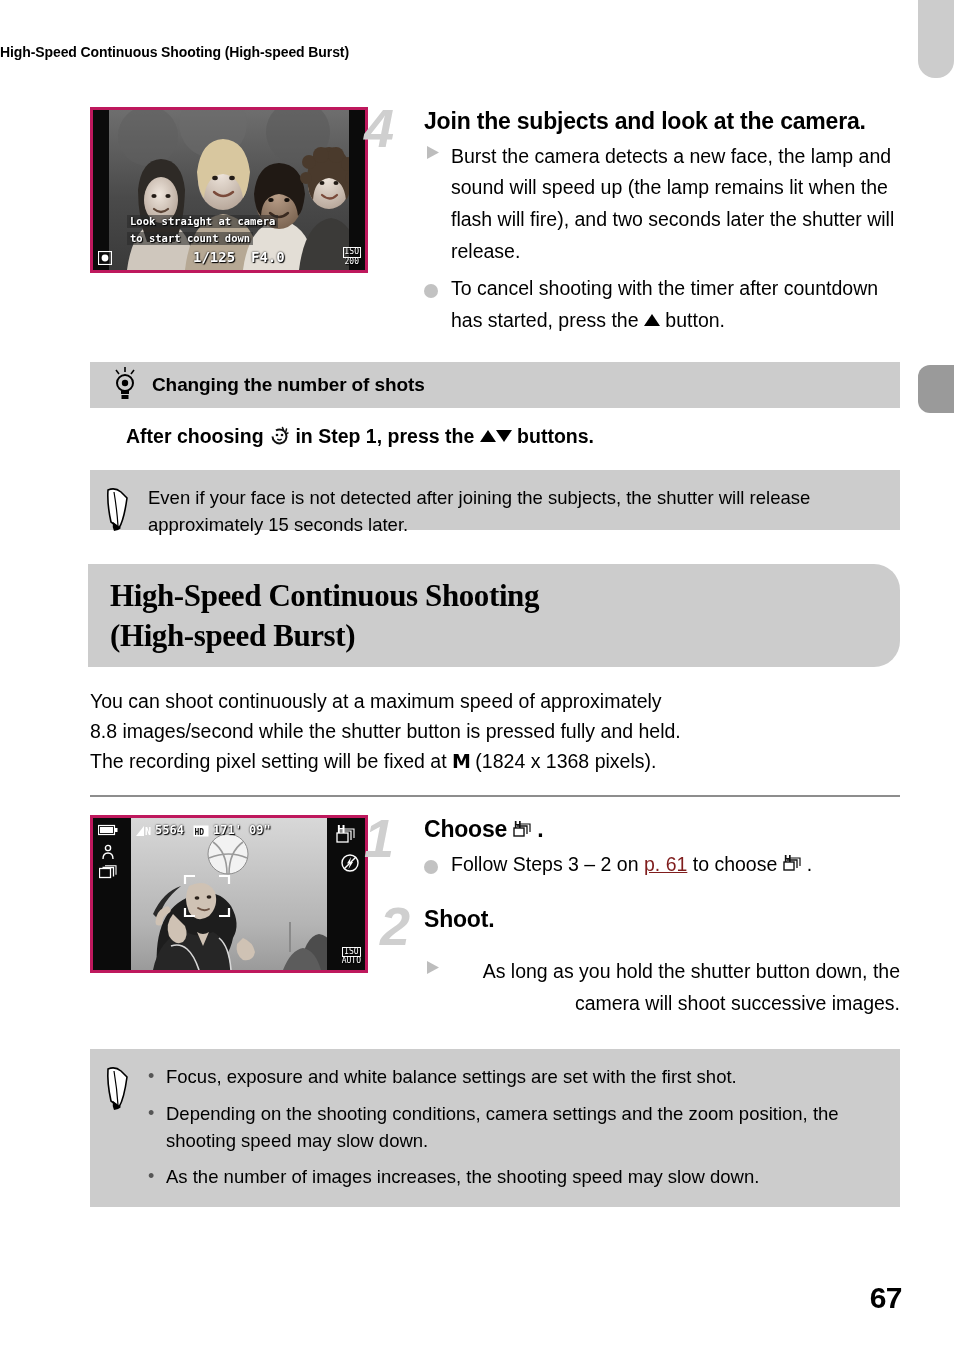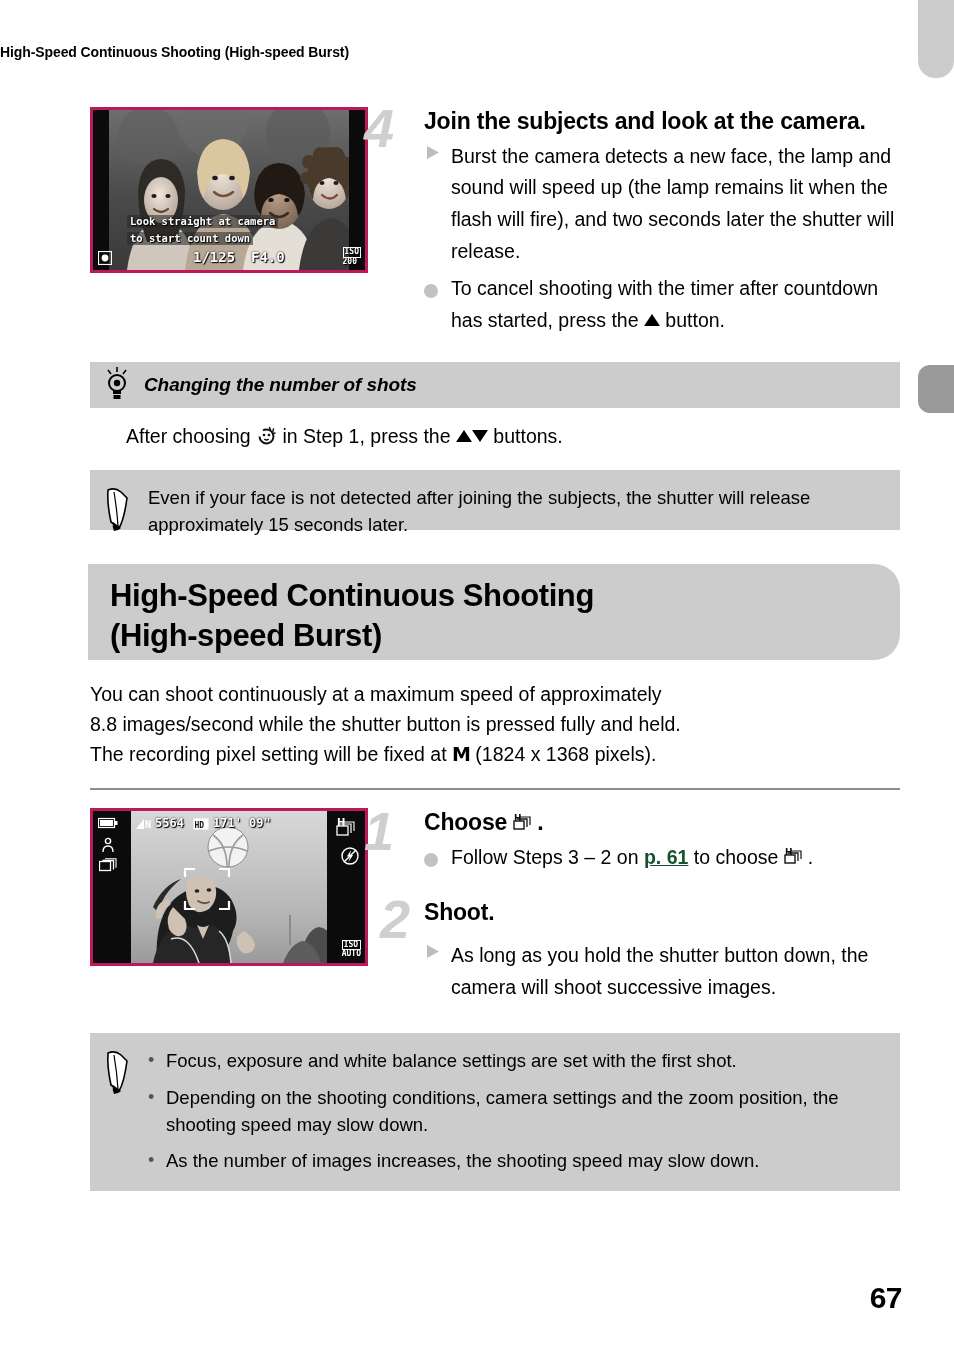--- a/index.html
+++ b/index.html
@@ -143,54 +143,55 @@
 
   .osd-box {
     background: rgba(40,40,40,0.55);
     padding: 1px 3px;
   }
 
   .iso-badge {
     position: absolute;
     right: 4px;
     bottom: 4px;
+    text-align: center;
     color: #fff;
     font-size: 8px;
-    font-weight: bold;
+    font-weight: normal;
     line-height: 1.05;
     font-family: "DejaVu Sans Mono", monospace;
     text-shadow: 1px 1px 1px #000;
     margin-left: 16px;
   }
   .iso-badge .iso-word {
     display: block;
     border: 1px solid #fff;
     padding: 0 1px;
   }
 
   
   .tip-bar {
     background: #cccccc;
     display: flex;
     align-items: center;
     height: 46px;
-    padding: 0 14px;
+    padding: 0 22px;
     box-sizing: border-box;
-    font-style: italic;
   }
   .tip-title {
     font-size: 19px;
     font-weight: bold;
     margin-left: 14px;
     letter-spacing: -0.1px;
   }
   .tip-body {
     font-size: 19.5px;
     padding: 14px 2px 0 36px;
     line-height: 1.5;
+    font-weight: bold;
   }
 
   
   .note-box {
     background: #cccccc;
     display: flex;
     align-items: flex-start;
     padding: 14px 18px 16px 12px;
     box-sizing: border-box;
   }
@@ -200,26 +201,27 @@
   .note-bullet-row { display: flex; margin-bottom: 9px; }
   .note-bullet-row:last-child { margin-bottom: 0; }
   .note-bullet-mark { flex: 0 0 18px; color: #555; font-size: 18px; line-height: 1.5; }
   .note-bullet-text { flex: 1 1 auto; }
 
   
   .section-heading {
     background: #cccccc;
     border-top-right-radius: 26px;
     border-bottom-right-radius: 26px;
-    padding: 12px 20px 4px 22px;
+    padding: 12px 20px 11px 22px;
     box-sizing: border-box;
     font-size: 31px;
     font-weight: bold;
     line-height: 1.30;
     letter-spacing: -0.4px;
+    font-family: Liberation Serif, serif;
   }
 
   .intro-para {
     font-size: 19.5px;
     line-height: 1.53;
     margin: 0;
   }
 
   hr.rule {
     border: none;
@@ -229,21 +231,21 @@
 
   .page-number {
     position: absolute;
     right: 52px;
     bottom: 30px;
     font-size: 30px;
     font-weight: bold;
     letter-spacing: -0.5px;
   }
 
-  .link { color: #14532d; font-weight: bold; }
+  .link { color: #7f1d1d; }
 
   
   .inline-icon {
     display: inline-block;
     vertical-align: -3px;
     line-height: 1;
   }
   .glyph-m {
     font-weight: bold;
     font-family: "DejaVu Sans", sans-serif;
@@ -532,21 +534,21 @@
                 <text x="1" y="8" font-size="9" fill="#111" font-family="DejaVu Sans, sans-serif" font-weight="bold">H</text>
                 <rect x="1" y="8" width="10" height="8" fill="none" stroke="#111" stroke-width="1.4"></rect>
                 <path d="M4 6 h10 v8" fill="none" stroke="#111" stroke-width="1.3"></path>
                 <path d="M7 4 h10 v8" fill="none" stroke="#111" stroke-width="1.2"></path>
               </svg></span><span>.</span></span>
       </div>
 
       <div style="position:relative; margin-top:22px;">
         <div class="step-num" style="top:-6px;">2</div>
         <div class="step-head">Shoot.</div>
-        <div class="bullet-row" style="margin-top:12px;">
+        <div class="bullet-row" style="margin-top:21px;text-align:right;">
           <span class="bullet-mark">
             <svg width="17" height="17" viewBox="0 0 17 17">
                 <path d="M3 2 L15 8.5 L3 15 Z" fill="#bdbdbd"></path>
               </svg>
           </span>
           <span class="bullet-body">As long as you hold the shutter button down, the camera will shoot successive images.</span>
         </div>
       </div>
     </div>
   </div>

